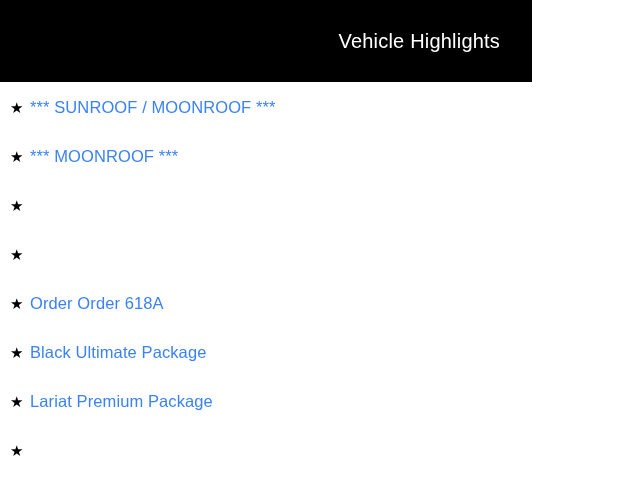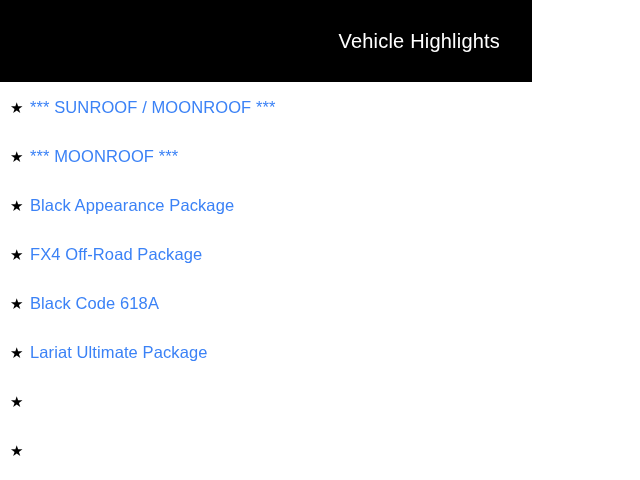--- a/index.html
+++ b/index.html
@@ -81,40 +81,39 @@
       <span class="highlight-text">*** SUNROOF / MOONROOF ***</span>
     </li>
 
     <li class="highlight-item">
       <span class="bullet-star">★</span>
       <span class="highlight-text">*** MOONROOF ***</span>
     </li>
 
     <li class="highlight-item">
       <span class="bullet-star">★</span>
-      <span class="highlight-text">Black Appearance Package</span>
     </li>
 
     <li class="highlight-item">
       <span class="bullet-star">★</span>
-      <span class="highlight-text">FX4 Off-Road Package</span>
     </li>
 
     <li class="highlight-item">
       <span class="bullet-star">★</span>
-      <span class="highlight-text">Black Code 618A</span>
+      <span class="highlight-text">Order Order 618A</span>
     </li>
 
     <li class="highlight-item">
       <span class="bullet-star">★</span>
-      <span class="highlight-text">Lariat Ultimate Package</span>
+      <span class="highlight-text">Black Ultimate Package</span>
     </li>
 
     <li class="highlight-item">
       <span class="bullet-star">★</span>
+      <span class="highlight-text">Lariat Premium Package</span>
     </li>
 
     <li class="highlight-item">
       <span class="bullet-star">★</span>
     </li>
 
   </ul>
 
 </div>
 

